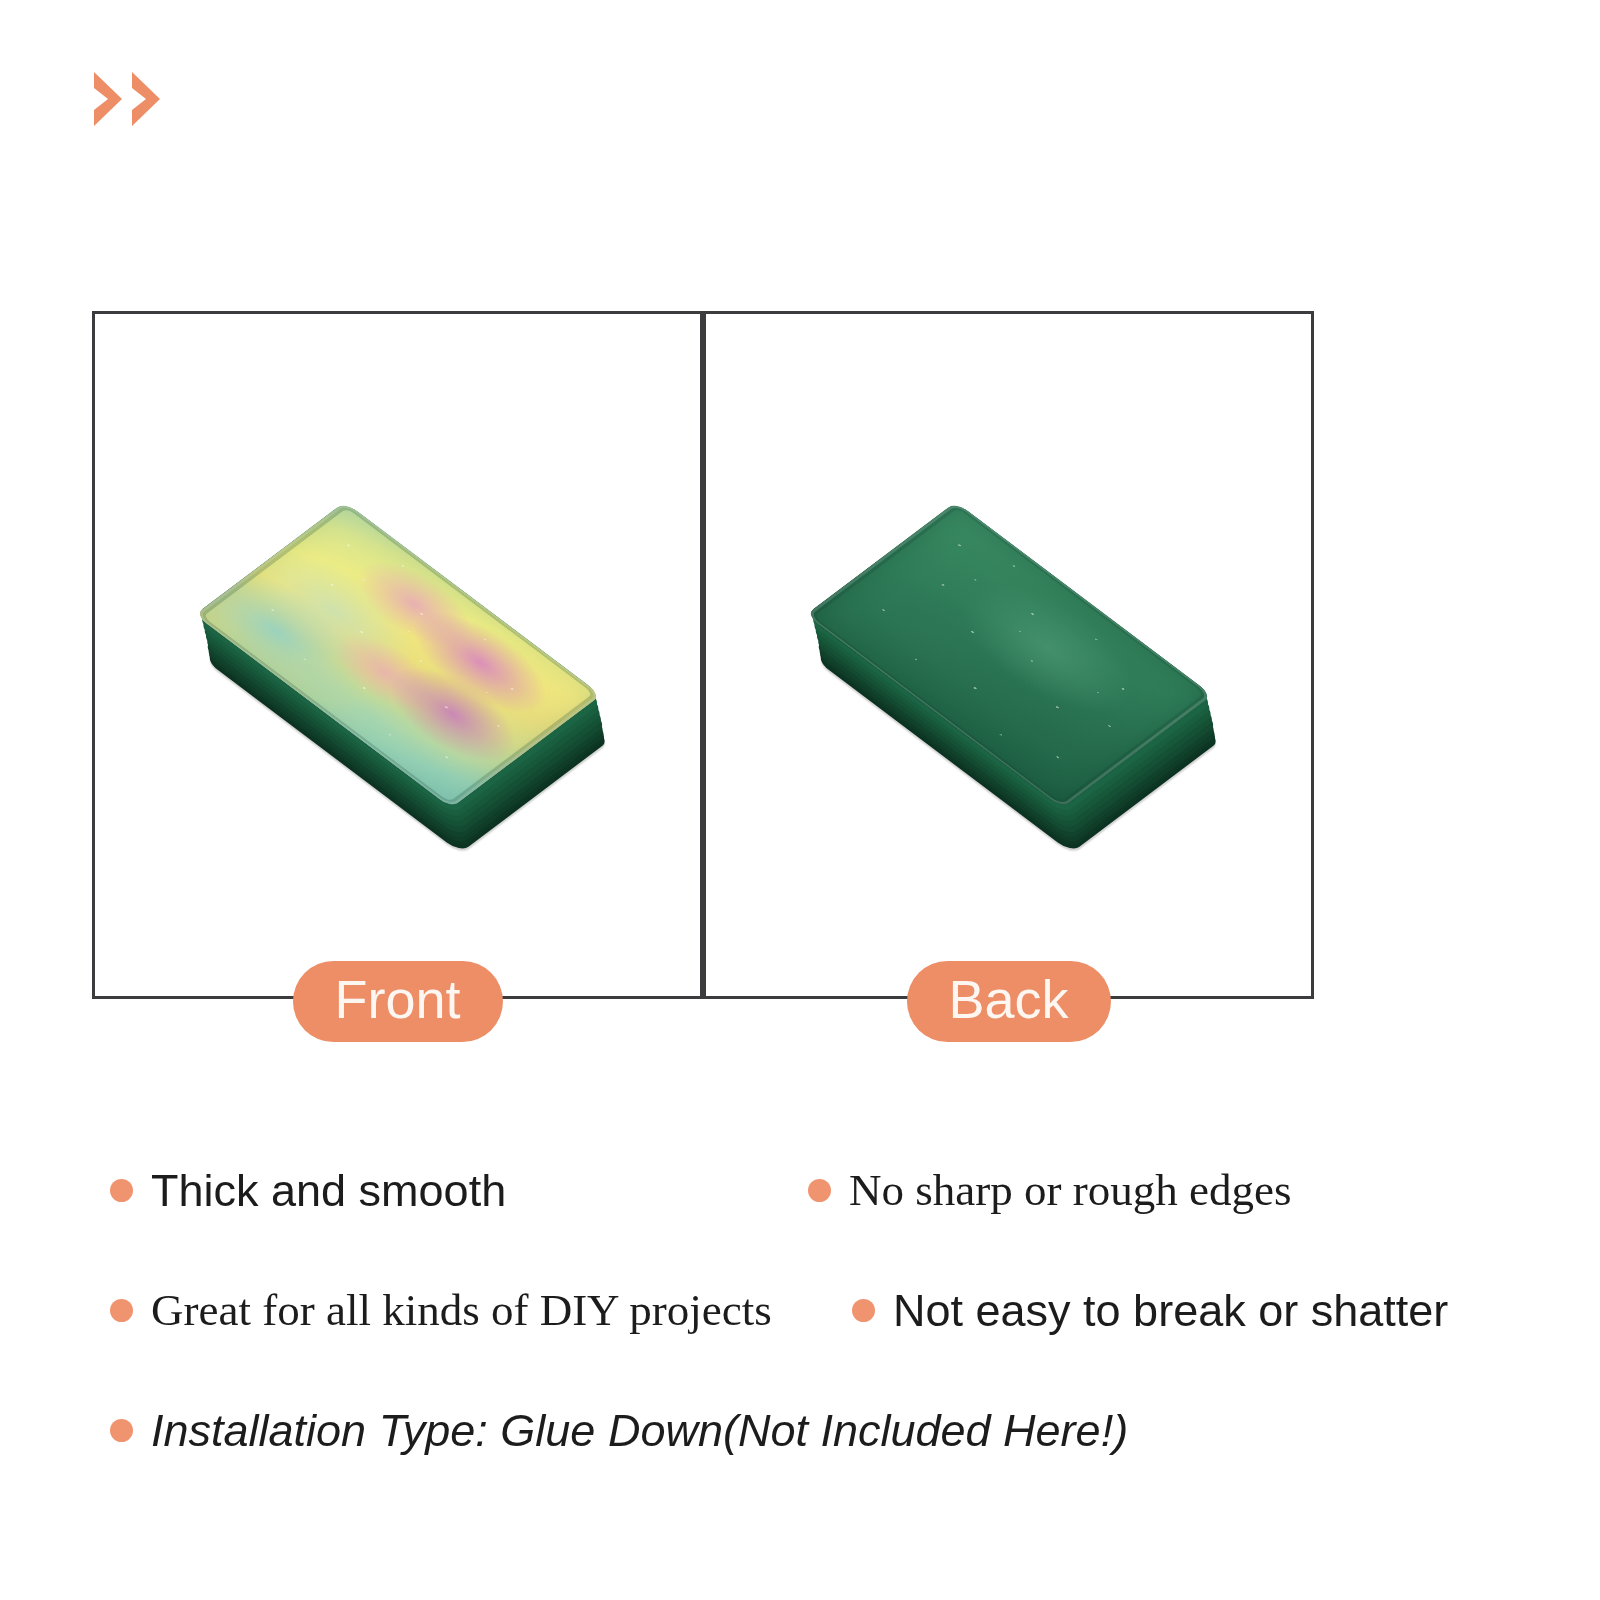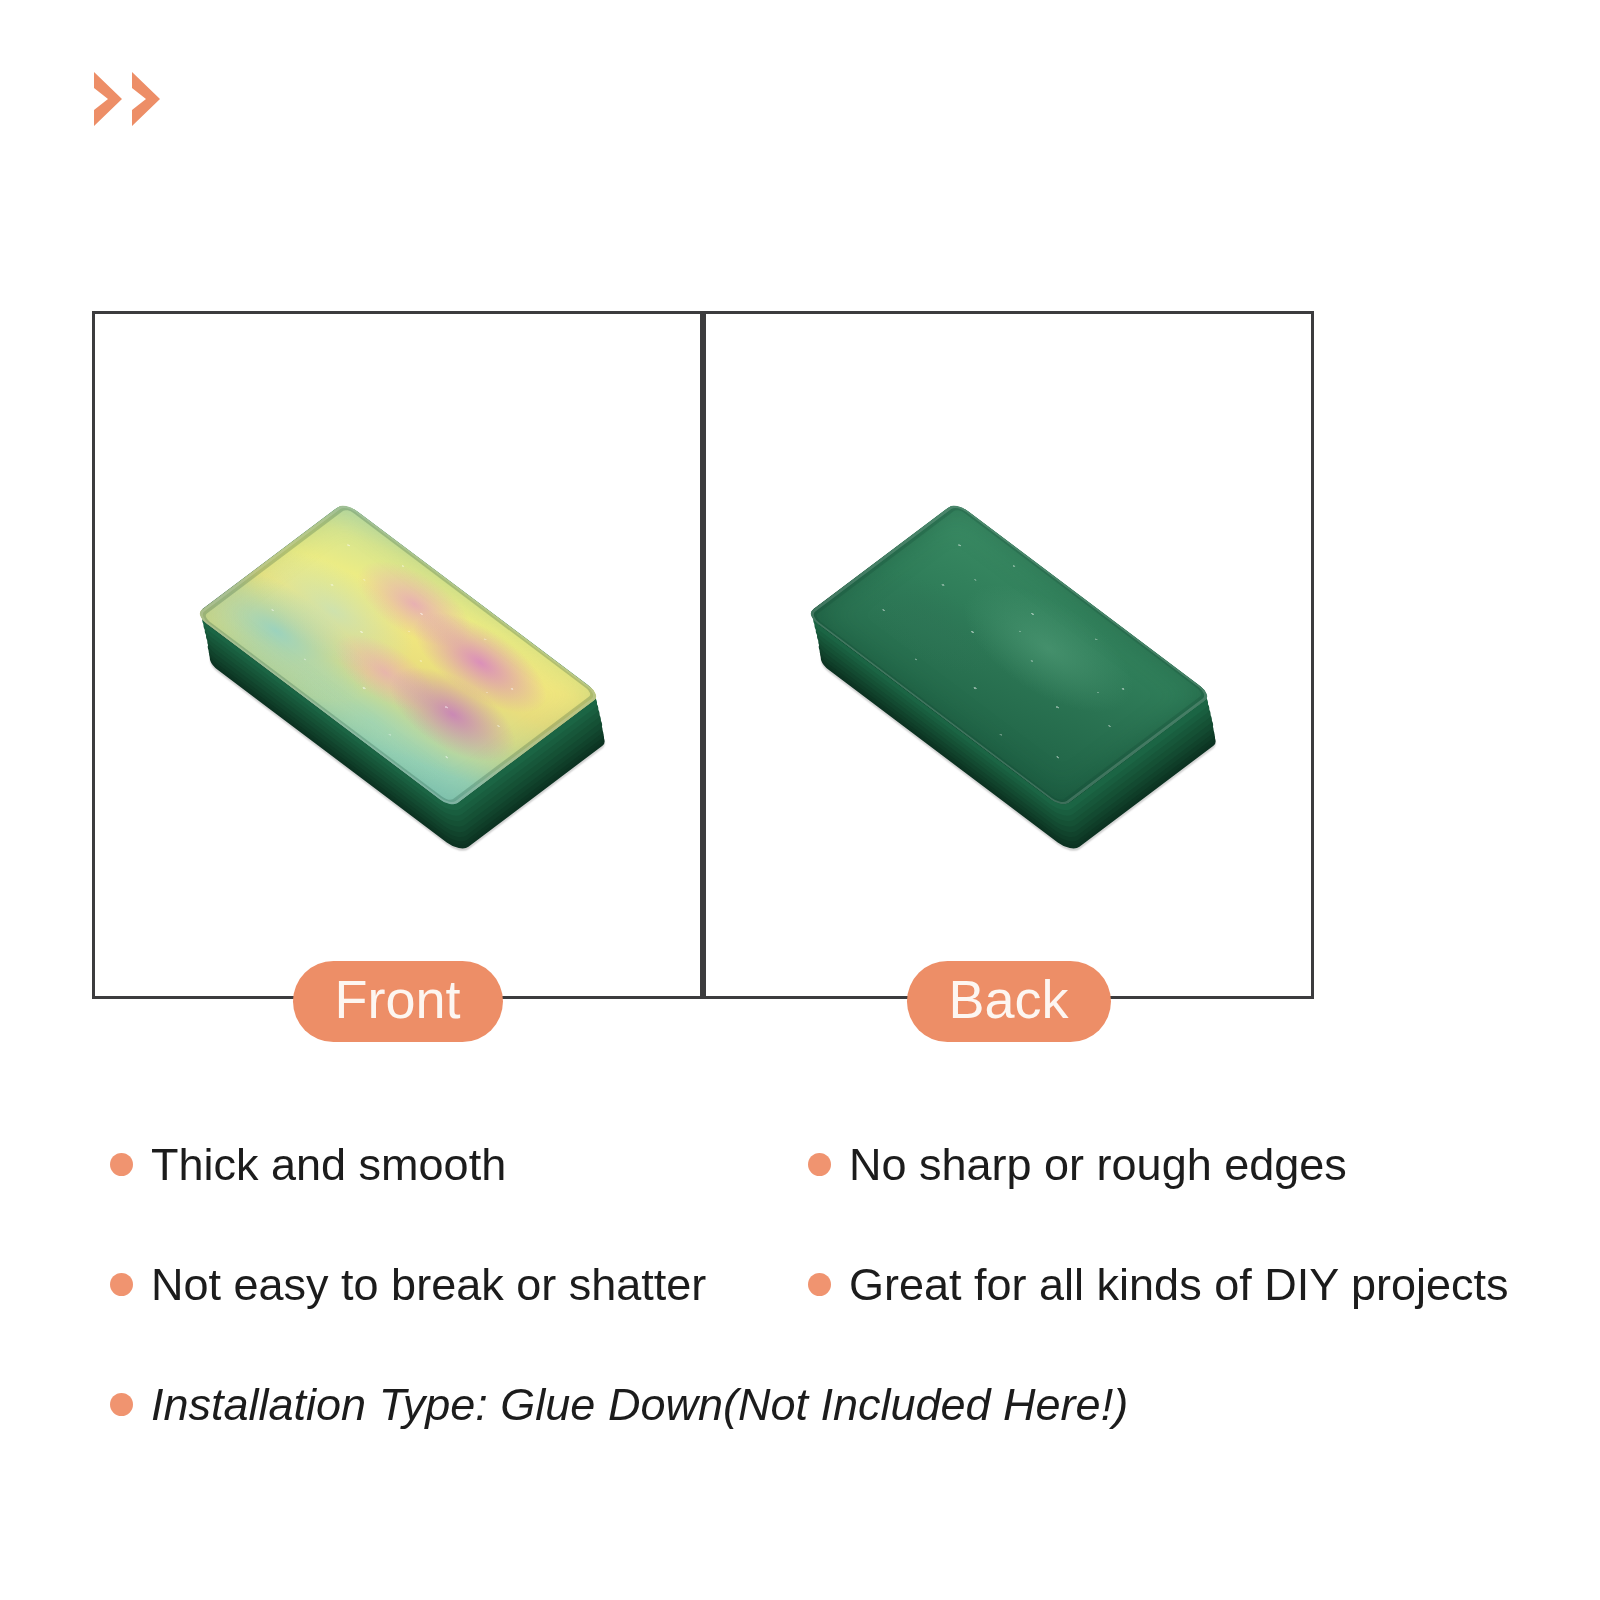--- a/index.html
+++ b/index.html
@@ -204,23 +204,24 @@
   }
   .bullet-row {
     display: flex;
     align-items: flex-start;
     height: 120px;
   }
   .bullet-col {
     display: flex;
     align-items: center;
     gap: 18px;
+    margin-top: 26px;
   }
   .bullet-col.left  { width: 698px; padding-left: 18px; box-sizing: border-box; }
-  .bullet-col.right { flex: 1; padding-left: 18px; box-sizing: border-box; }
+  .bullet-col.right { flex: 1; padding-left: 18px; box-sizing: border-box; font-family: Liberation Serif, serif; }
   .bullet-col.wide  { width: 100%; padding-left: 18px; box-sizing: border-box; font-style: italic; }
   .dot {
     width: 23px;
     height: 23px;
     border-radius: 50%;
     background: #F09470;
     flex: 0 0 auto;
   }
   .bullet-text {
     font-size: 45px;
@@ -280,27 +281,27 @@
       <span class="dot"></span>
       <span class="bullet-text">Thick and smooth</span>
     </div>
     <div class="bullet-col right">
       <span class="dot"></span>
       <span class="bullet-text">No sharp or rough edges</span>
     </div>
   </div>
 
   <div class="bullet-row">
+    <div class="bullet-col right">
+      <span class="dot"></span>
+      <span class="bullet-text">Great for all kinds of DIY projects</span>
+    </div>
     <div class="bullet-col left">
       <span class="dot"></span>
       <span class="bullet-text">Not easy to break or shatter</span>
-    </div>
-    <div class="bullet-col right">
-      <span class="dot"></span>
-      <span class="bullet-text">Great for all kinds of DIY projects</span>
     </div>
   </div>
 
   <div class="bullet-row">
     <div class="bullet-col wide">
       <span class="dot"></span>
       <span class="bullet-text">Installation Type: Glue Down(Not Included Here!)</span>
     </div>
   </div>
 

